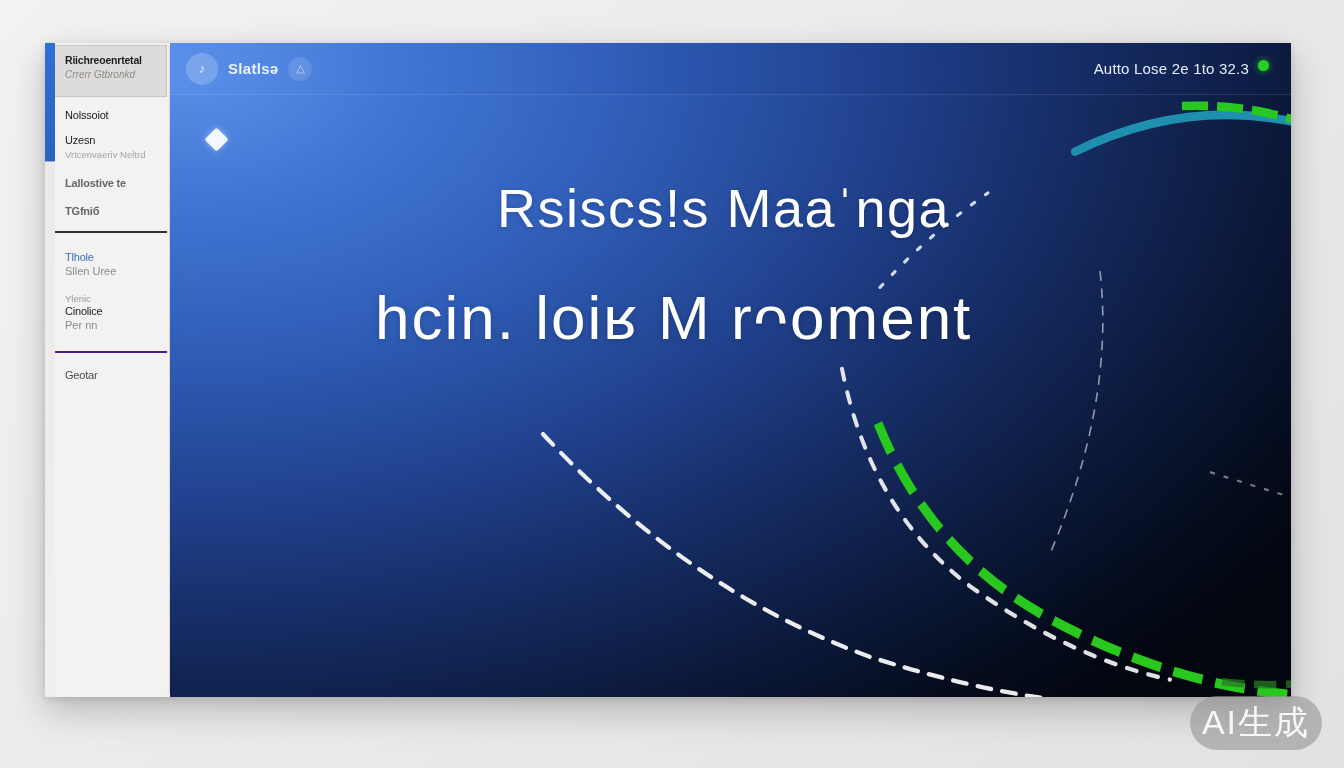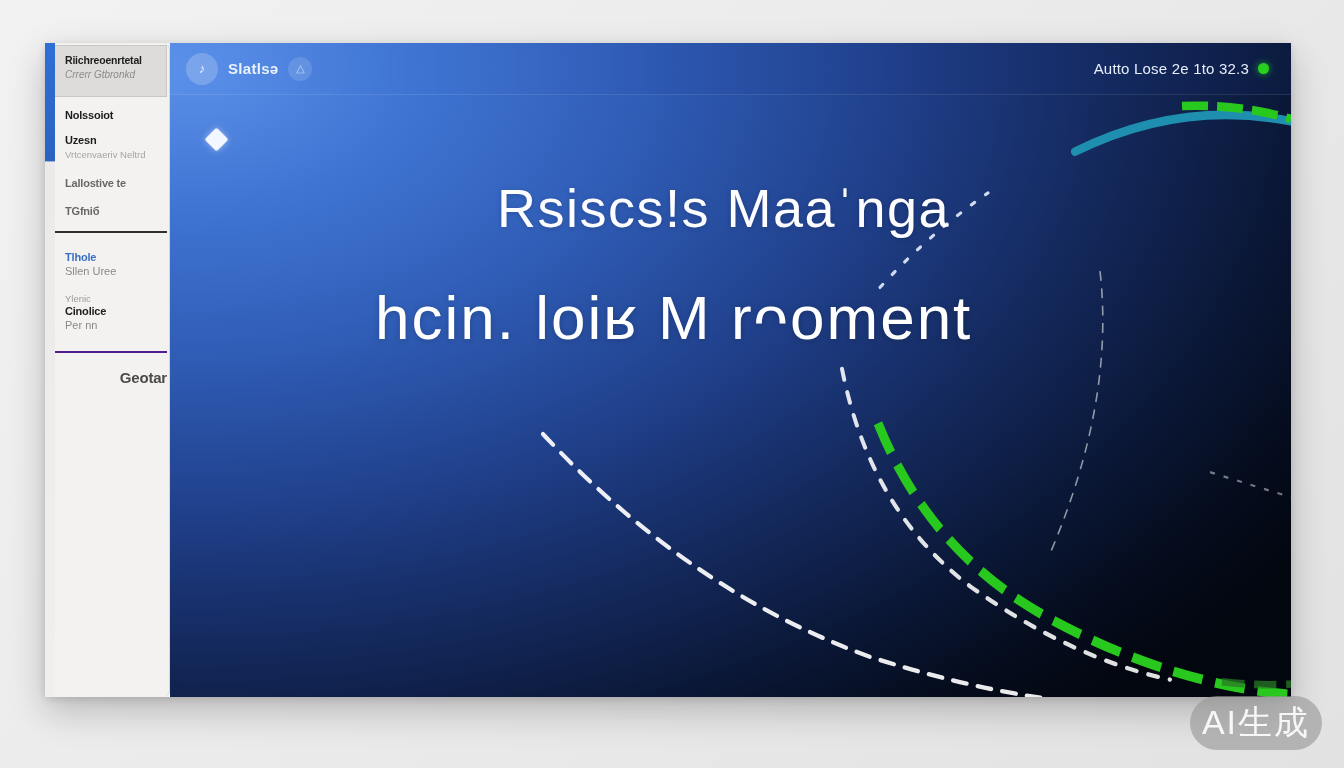--- a/index.html
+++ b/index.html
@@ -86,21 +86,21 @@
     border-bottom: 2px solid #2d2f33;
     margin-right: 2px;
     padding: 12px 0 10px 10px;
   }
 
   .nav-item { margin-bottom: 13px; }
   .nav-item:last-child { margin-bottom: 4px; }
 
   .nav-label {
     font-size: 11px;
-    font-weight: bold;
+    font-weight: normal;
     color: #1c1c1c;
     letter-spacing: -0.2px;
     filter: blur(0.35px);
     white-space: nowrap;
   }
   .nav-sub {
     font-size: 9.5px;
     color: #a6a4a2;
     margin-top: 3px;
     filter: blur(0.65px);
@@ -136,24 +136,23 @@
   }
   .nav-micro {
     font-size: 11px;
     color: #8b8987;
     filter: blur(0.65px);
     line-height: 1.5;
     white-space: nowrap;
   }
   .nav-label.plain {
     color: #4c4a48;
-    font-weight: bold;
-    font-size: 15px;
+    font-weight: normal;
+    font-size: 11px;
     filter: blur(0.6px);
-    text-align: right;
   }
 
   #sidebar-footer-spacer { flex: 1; }
 
   
   #main-panel {
     position: relative;
     flex: 1;
     overflow: hidden;
     background:
@@ -207,21 +206,20 @@
     background: rgba(255,255,255,0.13);
     display: flex; align-items: center; justify-content: center;
     font-size: 11px;
     color: rgba(230,240,255,0.70);
     filter: blur(0.5px);
   }
 
   #topbar-right {
     margin-left: auto;
     display: flex;
-    align-items: center;
     gap: 9px;
   }
   #topbar-status-text {
     font-size: 15px;
     color: #e6eefb;
     letter-spacing: 0.2px;
     filter: blur(0.45px);
     white-space: nowrap;
   }
   #topbar-status-dot {

